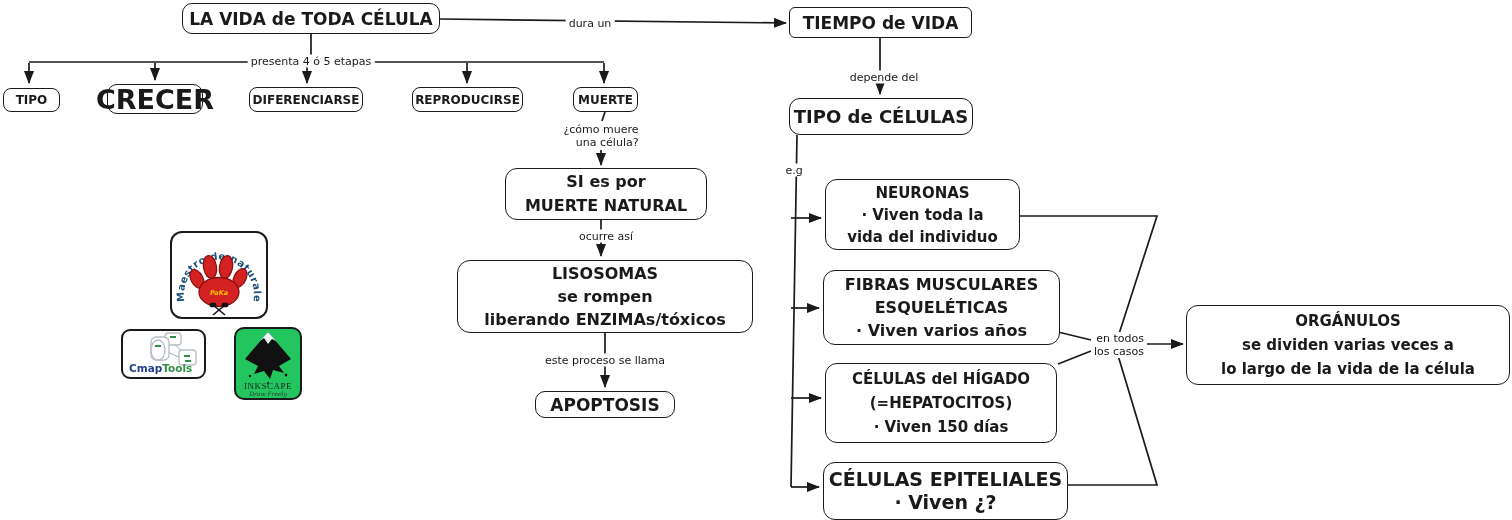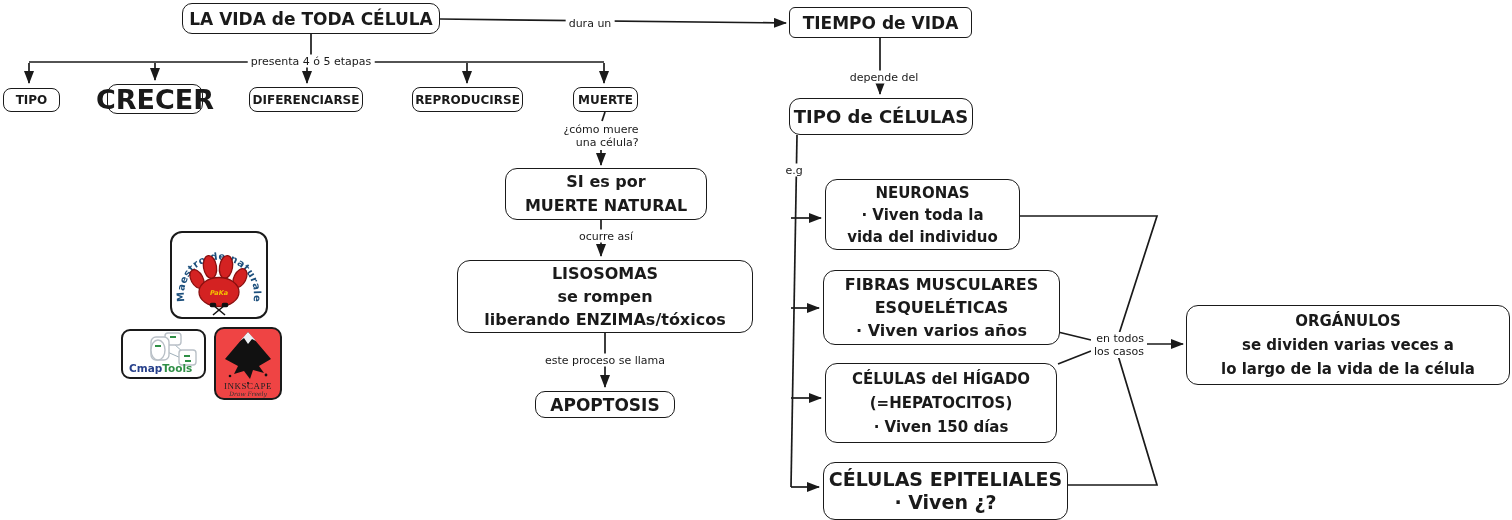--- a/index.html
+++ b/index.html
@@ -194,21 +194,21 @@
         <line x1="47" y1="6" x2="53" y2="6"></line>
         <line x1="61" y1="25" x2="67" y2="25"></line>
         <line x1="62" y1="30" x2="68" y2="30"></line>
       </g>
       <text x="6" y="41" font-size="10.5" font-weight="bold">
         <tspan fill="#27408b">Cmap</tspan><tspan fill="#2f8f46">Tools</tspan>
       </text>
     </svg>
   </div>
 
-  <div class="logo" style="left:214px;top:327px;width:68px;height:73px;border-radius:10px;background:#ef4444">
+  <div class="logo" style="left:234px;top:327px;width:68px;height:73px;border-radius:10px;background:#22c55e">
     <svg width="64" height="69" viewBox="0 0 64 69">
       <path d="M32,3 L55,30 L43,37 L48,44 L37,41 L34,50 L28,42 L18,45 L22,37 L9,30 Z" fill="#111"></path>
       <path d="M32,3 L40,12 L36,10 L32,15 L28,9 L24,12 Z" fill="#eef1f5"></path>
       <circle cx="14" cy="47" r="1.3" fill="#111"></circle>
       <circle cx="50" cy="46" r="1.4" fill="#111"></circle>
       <circle cx="32" cy="54" r="1" fill="#111"></circle>
       <text x="32" y="60" text-anchor="middle" font-family="Liberation Serif, serif" font-size="9" letter-spacing="0.5" fill="#222">INKSCAPE</text>
       <text x="32" y="67" text-anchor="middle" font-family="DejaVu Serif, serif" font-style="italic" font-size="6" fill="#333">Draw Freely</text>
     </svg>
   </div>

